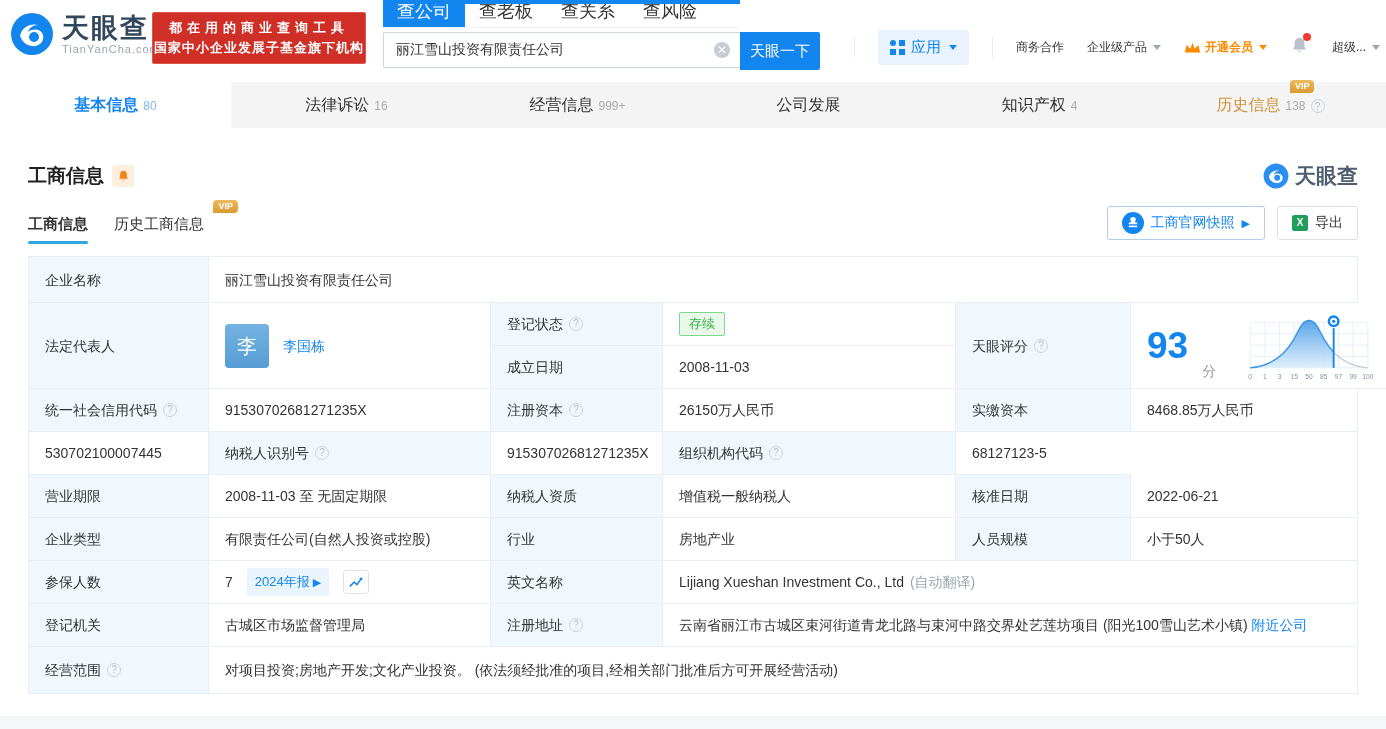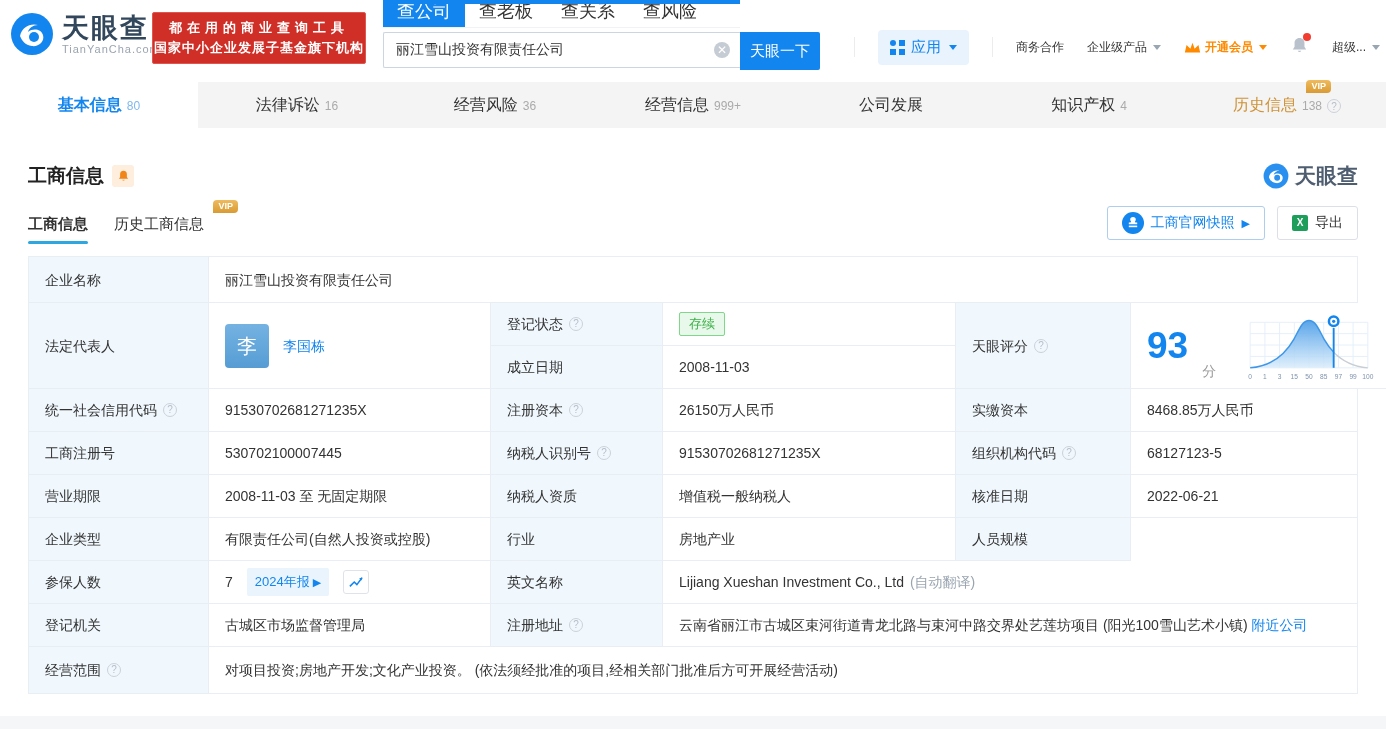--- a/index.html
+++ b/index.html
@@ -216,24 +216,20 @@
   <div class="main-tabs">
     <div class="mtab active">
       <span>基本信息</span>
       <span class="mtab-count">80</span>
     </div>
     <div class="mtab">
       <span>法律诉讼</span>
       <span class="mtab-count">16</span>
     </div>
     <div class="mtab">
-      <span>经营风险</span>
-      <span class="mtab-count">36</span>
-    </div>
-    <div class="mtab">
       <span>经营信息</span>
       <span class="mtab-count">999+</span>
     </div>
     <div class="mtab">
       <span>公司发展</span>
     </div>
     <div class="mtab">
       <span>知识产权</span>
       <span class="mtab-count">4</span>
     </div>
@@ -405,23 +401,20 @@
           </div>
         <div class="cell label">
             <span>实缴资本</span>
           </div>
         <div class="cell last">
             <span>8468.85万人民币</span>
           </div>
       </div>
 
       <div class="trow">
-        <div class="cell label">
-            <span>工商注册号</span>
-          </div>
         <div class="cell">
             <span>530702100007445</span>
           </div>
         <div class="cell label">
           <span>纳税人识别号</span>
             <span class="q">?</span>
         </div>
         <div class="cell">
             <span>91530702681271235X</span>
           </div>
@@ -463,20 +456,23 @@
             <span>有限责任公司(自然人投资或控股)</span>
           </div>
         <div class="cell label">
             <span>行业</span>
           </div>
         <div class="cell">
             <span>房地产业</span>
           </div>
         <div class="cell label">
             <span>人员规模</span>
+          </div>
+        <div class="cell last">
+            <span>小于50人</span>
           </div>
       </div>
 
       <div class="trow">
         <div class="cell label">
             <span>参保人数</span>
           </div>
         <div class="cell">
           <span>7</span>
           <span class="report-pill">

